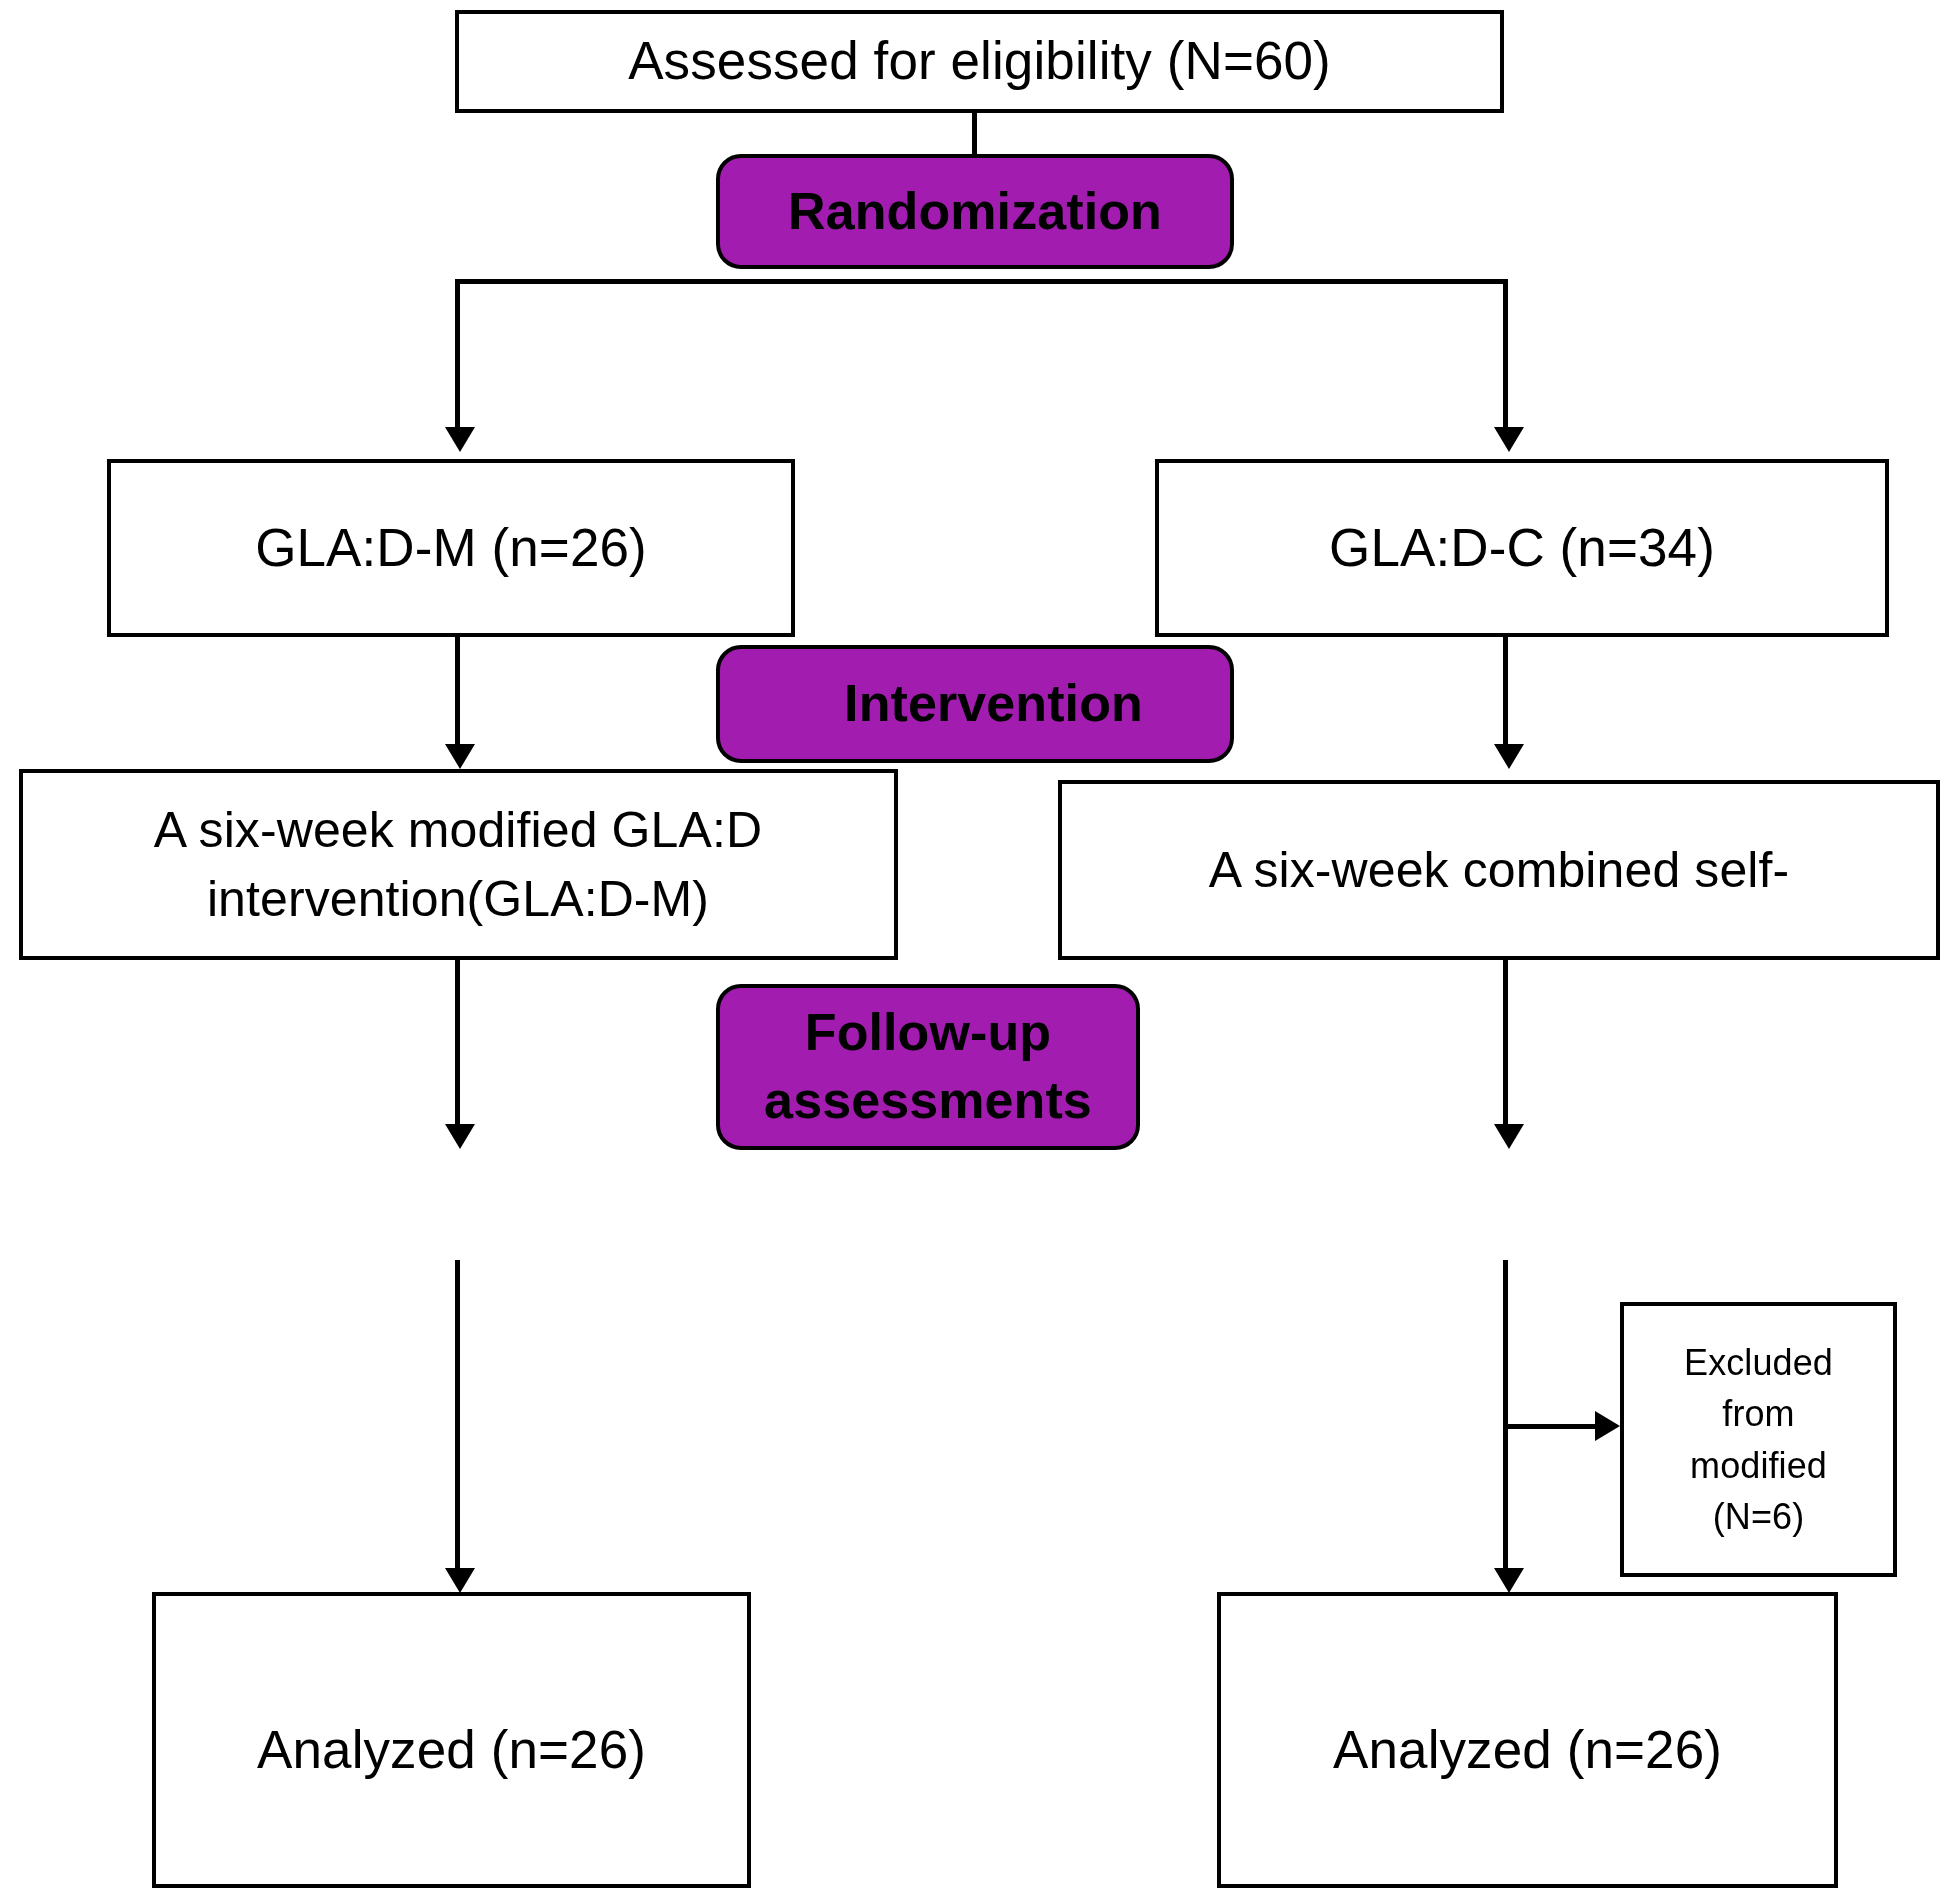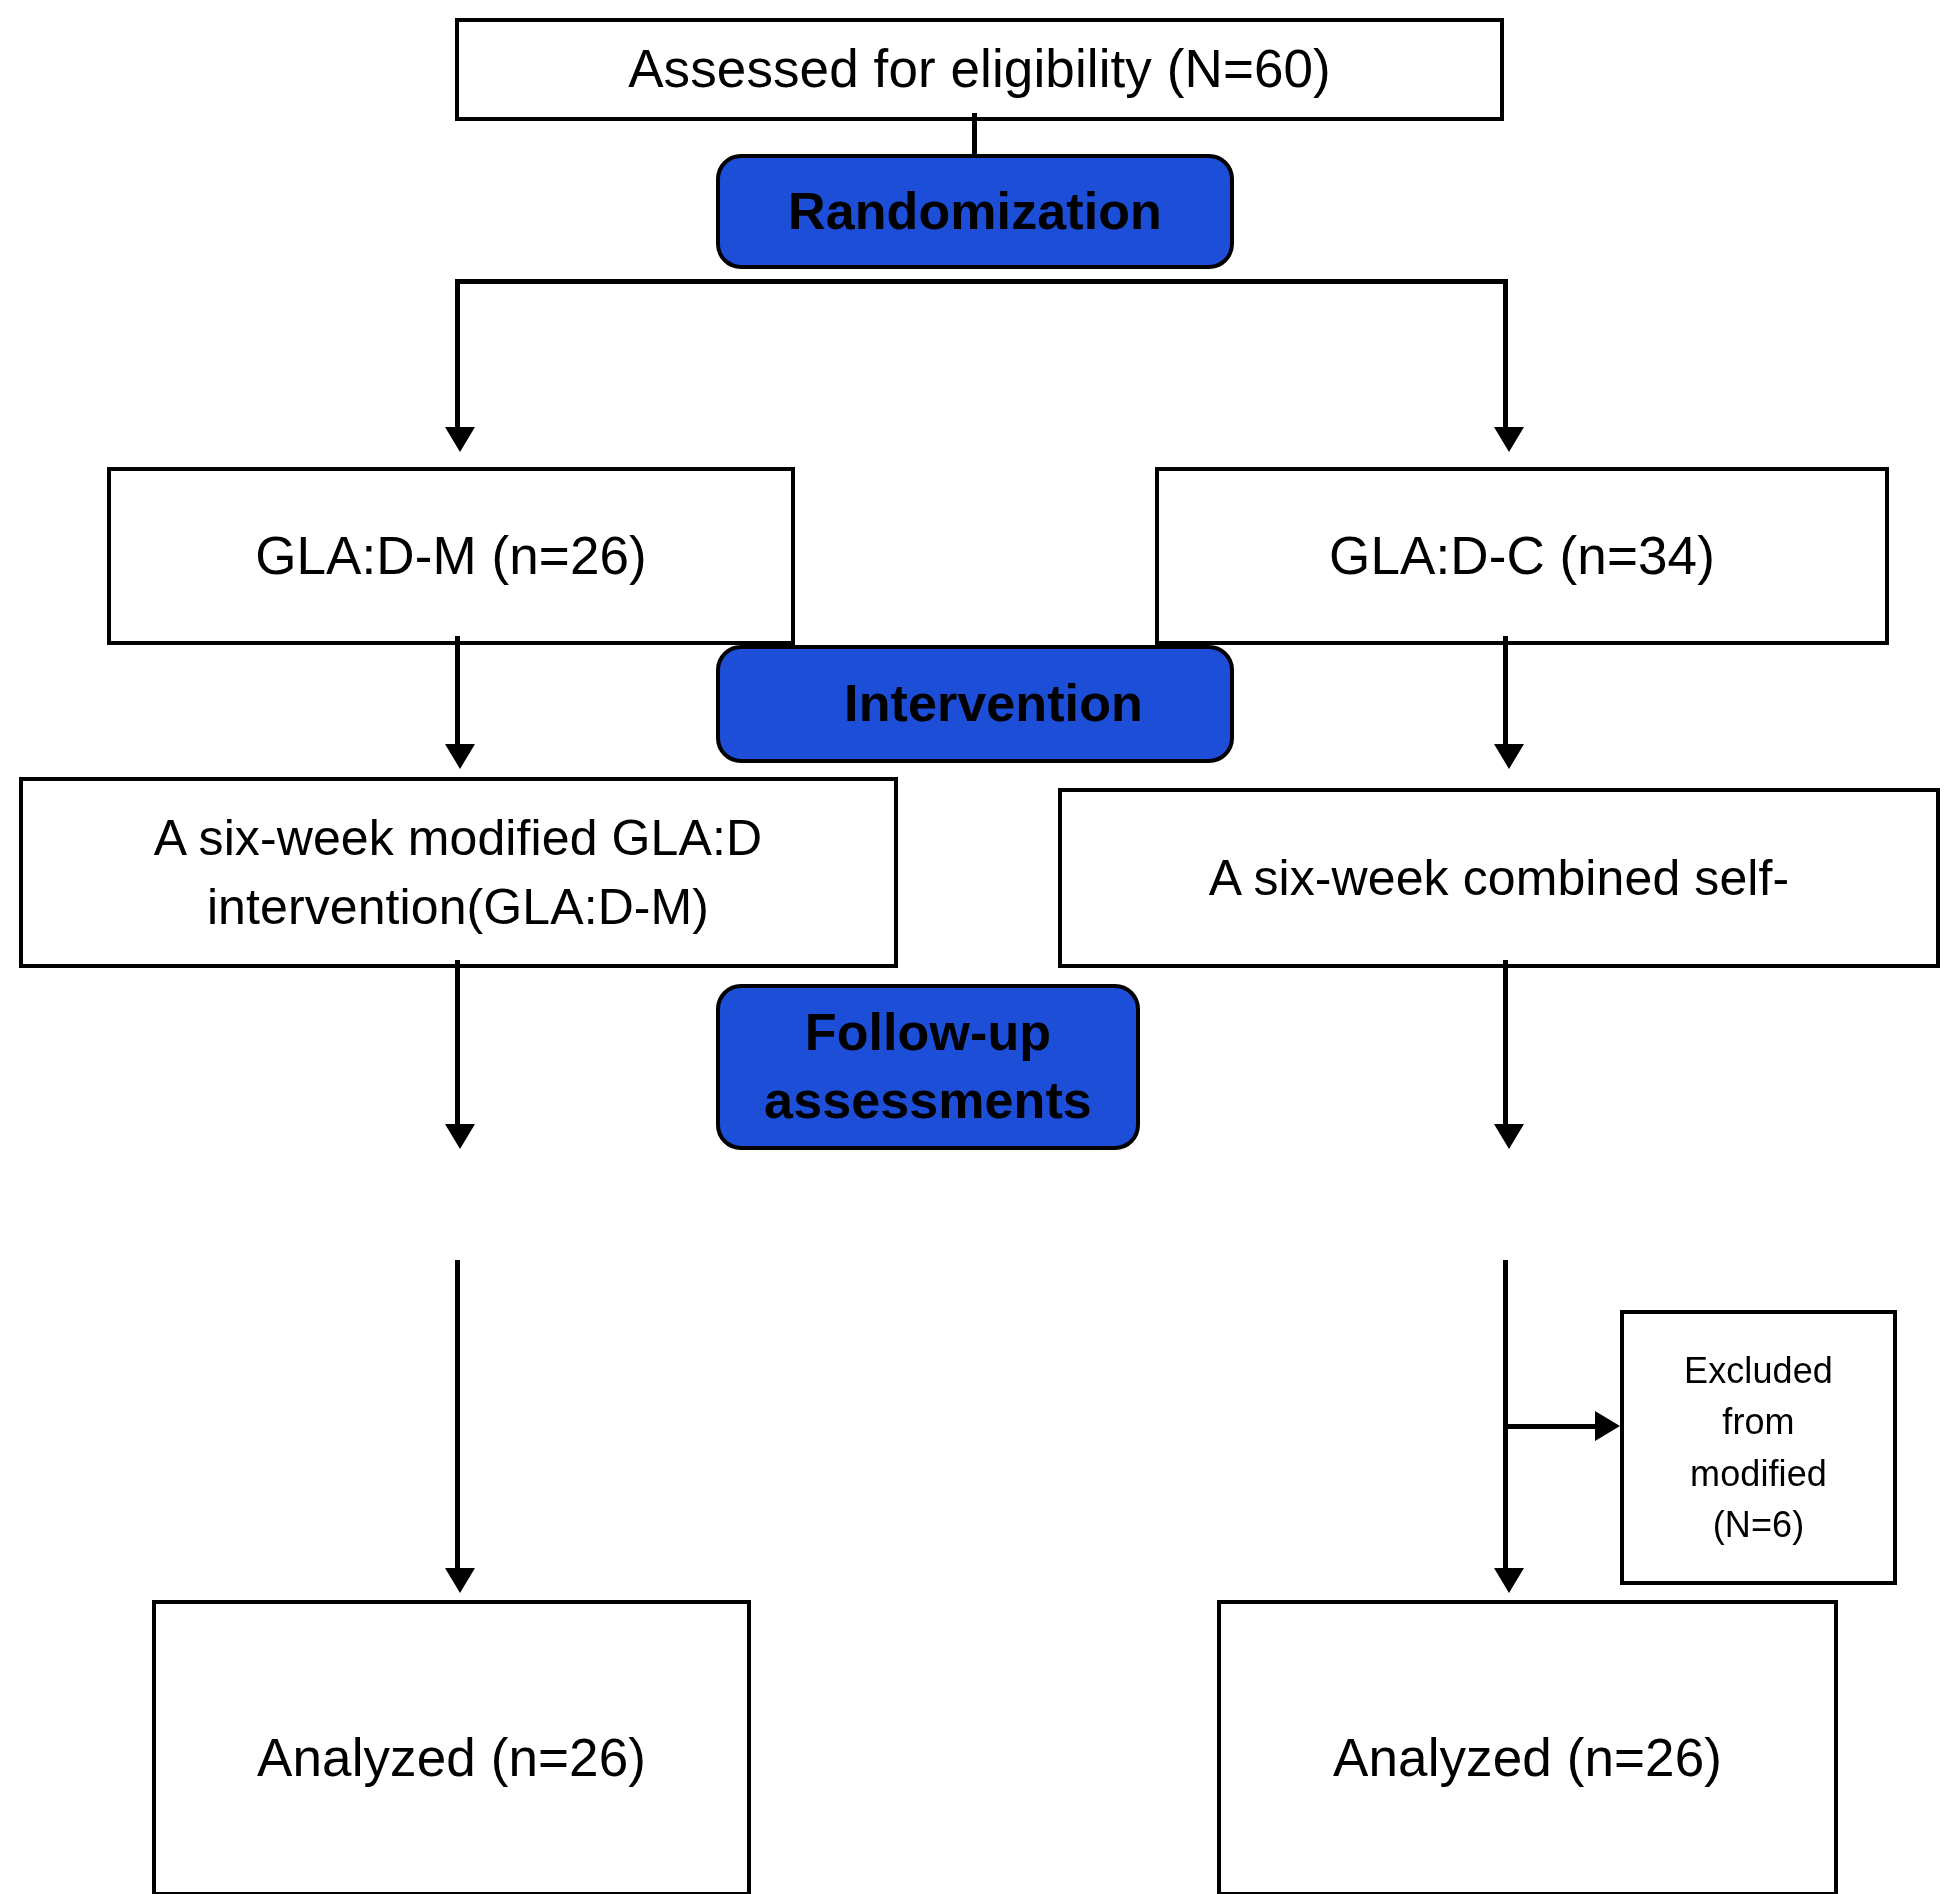--- a/index.html
+++ b/index.html
@@ -24,26 +24,25 @@
     position: absolute;
     box-sizing: border-box;
     background: #ffffff;
     display: flex;
     align-items: center;
     justify-content: center;
     text-align: center;
   }
   .rect {
     border: 4.4px solid #000000;
-    margin-top: 8px;
   }
   .banner {
     border: 4.4px solid #000000;
     border-radius: 25px;
-    background: #1d4ed8;
+    background: #a21caf;
     font-weight: bold;
     z-index: 20;
   }
   .label {
     display: block;
     width: 100%;
     line-height: 1.22;
     letter-spacing: 0.1px;
   }
 

